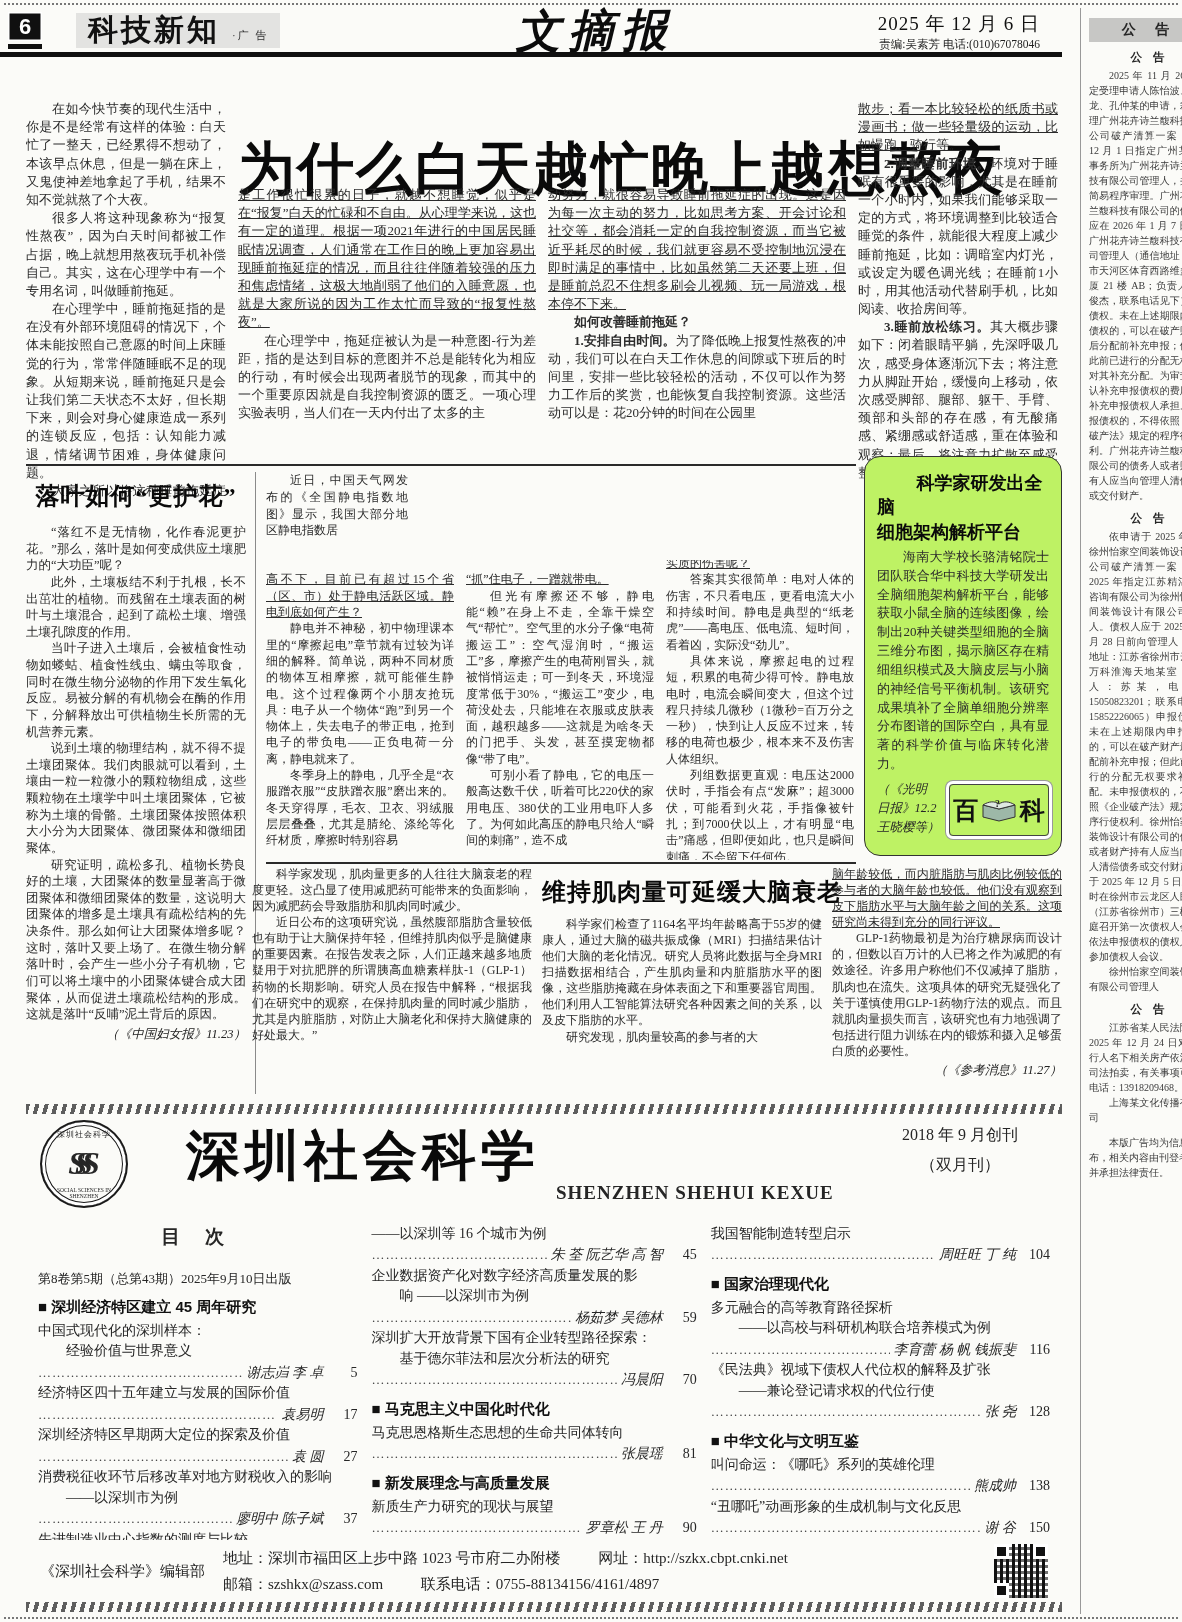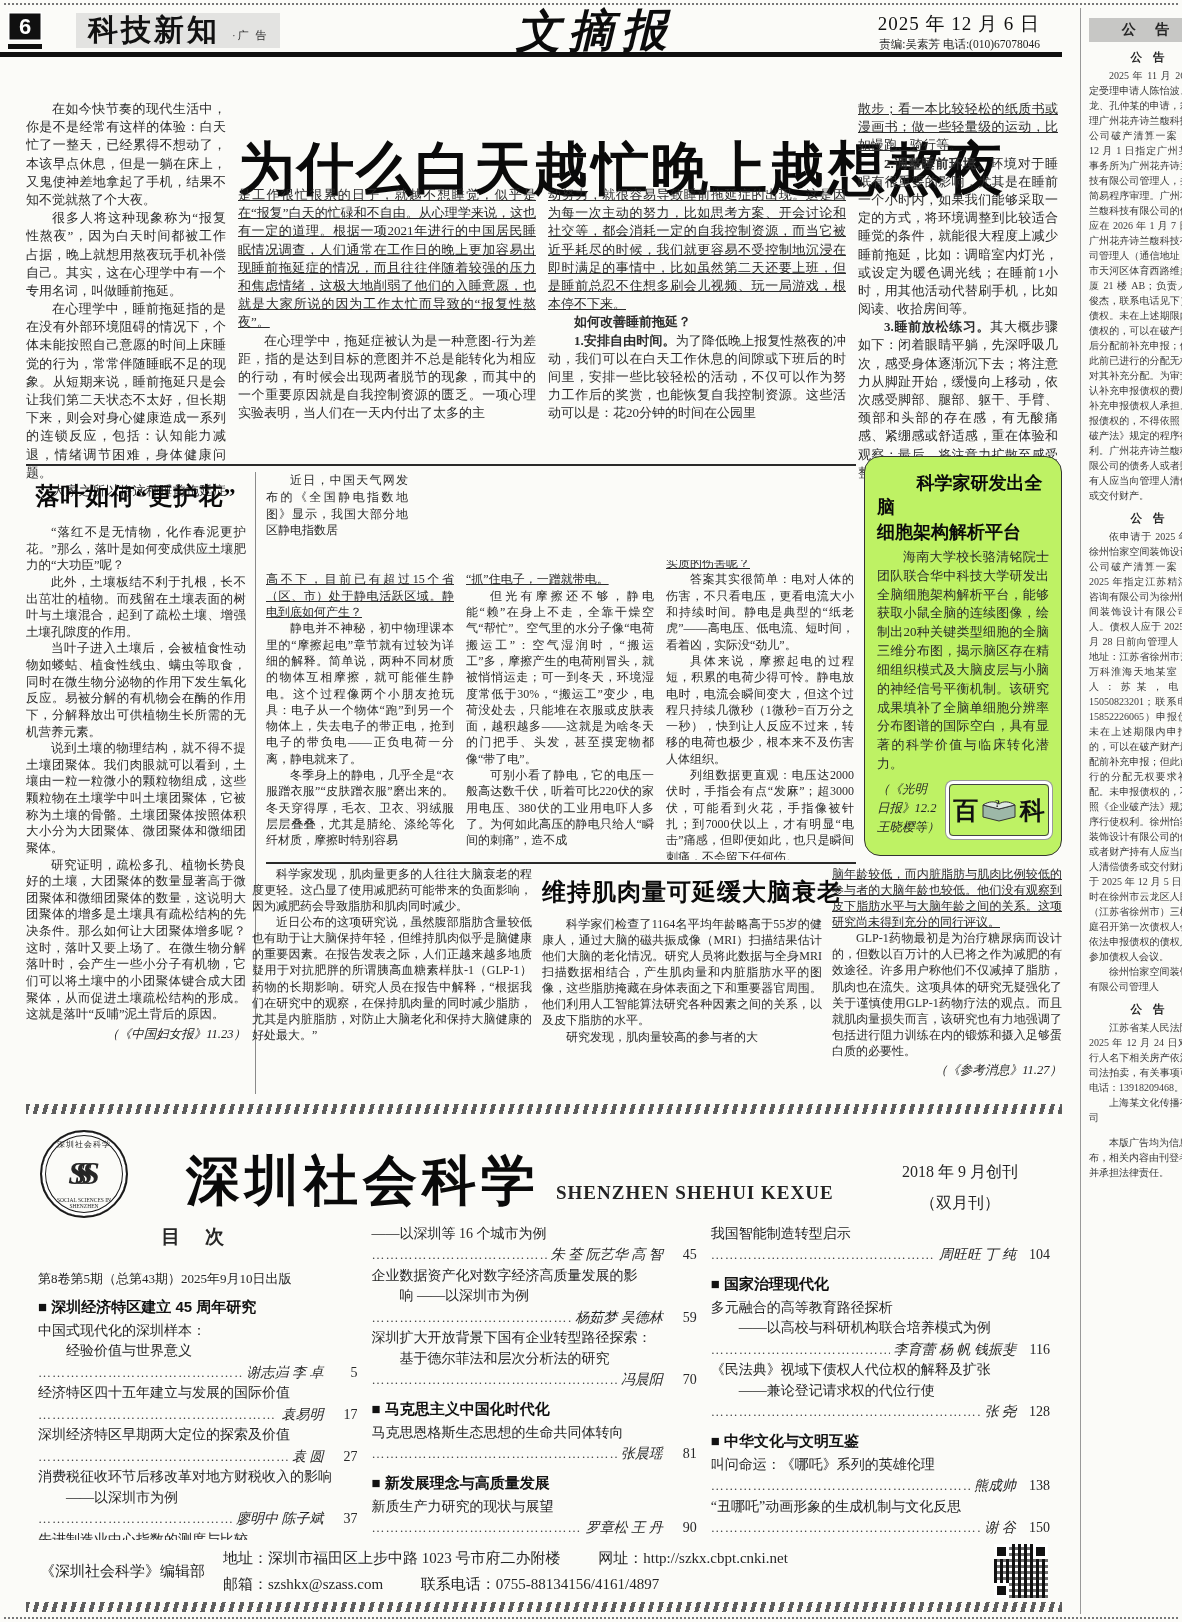--- a/index.html
+++ b/index.html
@@ -69,21 +69,21 @@
   .mus-c1{width:280px;}
   .mus-mid{width:280px;display:flex;flex-direction:column;}
   .mus-headline{height:50px;font-size:24px;font-weight:900;letter-spacing:1px;white-space:nowrap;
     text-align:center;padding-top:10px;overflow:visible;color:#0a0a0a;}
   .mus-c2{flex:1;overflow:hidden;}
   .mus-c3{width:230px;}
   .sec-muscle p{font-size:12px;line-height:1.34;}
   
   .sec-journal{position:absolute;left:26px;top:1104px;width:1036px;height:508px;display:flex;flex-direction:column;}
   .chain{height:10px;background:repeating-linear-gradient(105deg,#5e5e5e 0 4px,transparent 4px 9px);}
-  .j-head{height:104px;display:flex;align-items:flex-end;padding:6px 14px 0;}
+  .j-head{height:104px;display:flex;align-items:flex-start;padding:6px 14px 0;}
   .seal{width:88px;height:88px;border-radius:50%;border:2px solid #1a1a1a;box-shadow:inset 0 0 0 3px #fff,inset 0 0 0 4px #1a1a1a;
     display:flex;flex-direction:column;align-items:center;justify-content:space-between;padding:7px 3px 6px;flex:none;}
   .seal-top{font-size:8px;letter-spacing:1px;white-space:nowrap;}
   .seal-ss{font-size:32px;font-style:italic;font-weight:bold;letter-spacing:-11px;padding-right:11px;}
   .seal-bottom{font-size:5.5px;text-align:center;line-height:1.2;}
   .j-title{font-size:54px;font-weight:900;letter-spacing:5px;margin-left:58px;color:#0a0a0a;white-space:nowrap;}
   .j-pinyin{font-size:19px;font-weight:bold;letter-spacing:1px;align-self:flex-end;margin:0 0 14px 16px;white-space:nowrap;}
   .j-founded{margin-left:auto;text-align:center;font-size:16px;line-height:1.9;padding-right:30px;white-space:nowrap;}
   .j-toc{height:322px;display:flex;gap:14px;padding:6px 12px 0;overflow:hidden;}
   .toc-c{overflow:hidden;}

